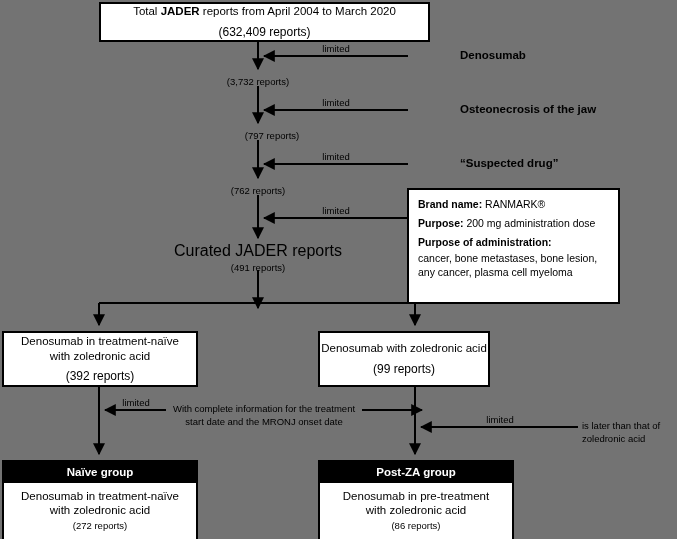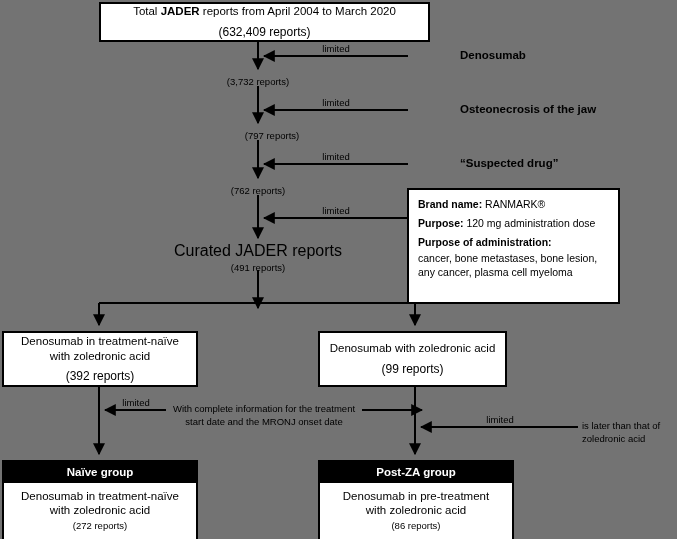--- a/index.html
+++ b/index.html
@@ -50,21 +50,21 @@
     left: 99px;
     top: 2px;
     width: 331px;
     height: 40px;
   }
   .title-box .main { font-size: 11.5px; }
   .branch-box {
     height: 56px;
   }
   .branch-left { left: 2px; top: 331px; width: 196px; }
-  .branch-right { left: 318px; top: 331px; width: 189px; }
+  .branch-right { left: 318px; top: 331px; width: 172px; }
   .detail-box {
     position: absolute;
     left: 407px;
     top: 188px;
     width: 213px;
     box-sizing: border-box;
     border: 2px solid #000000;
     background: #ffffff;
     padding: 7px 9px 23px 9px;
     font-size: 10.5px;
@@ -180,21 +180,21 @@
   <div class="filter-name" style="left:412px; top:157px;">“Suspected drug”</div>
   <div class="lbl lbl-center" style="left:258px; top:185px;">(762 reports)</div>
 
   <div class="lbl lbl-center" style="left:336px; top:205px;">limited</div>
 
   <div class="detail-box">
     <div class="row">
       <b>Brand name:</b><span> RANMARK®</span>
     </div>
     <div class="row">
-      <b>Purpose:</b><span> 120 mg administration dose</span>
+      <b>Purpose:</b><span> 200 mg administration dose</span>
     </div>
     <div class="row">
       <div><b>Purpose of administration:</b></div>
       <div class="purpose-body">cancer, bone metastases, bone lesion,</div>
       <div class="purpose-body">any cancer, plasma cell myeloma</div>
     </div>
   </div>
 
   <div class="lbl lbl-center" style="left:258px; top:241px;">
     <div style="font-size:16px;">Curated JADER reports</div>

